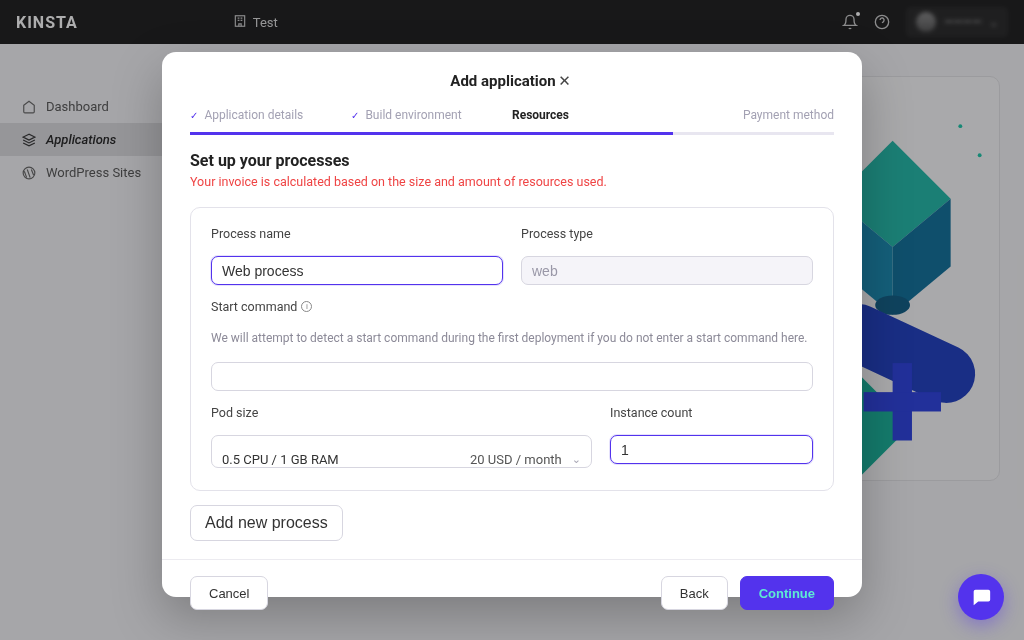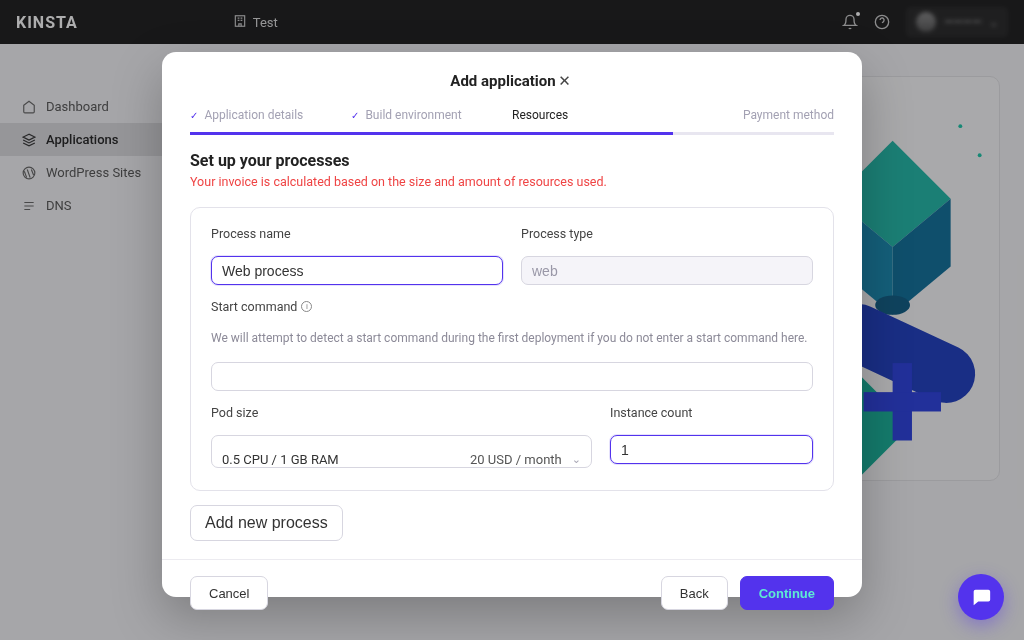--- a/index.html
+++ b/index.html
@@ -85,20 +85,21 @@
   gap: 10px;
   color: #555;
   font-size: 13px;
   border-radius: 0 18px 18px 0;
   cursor: pointer;
 }
 .nav-item.active {
   background: #dcdcdf;
   color: #222;
   font-weight: 500;
+  font-style: italic;
 }
 .nav-icon {
   width: 14px; height: 14px;
   display: inline-flex; align-items: center; justify-content: center;
 }
 
 
 .content {
   flex: 1;
   position: relative;
@@ -158,21 +159,21 @@
   font-size: 12px;
   color: #a3a1b3;
   display: flex;
   align-items: center;
   gap: 6px;
 }
 .step.completed { border-bottom-color: #5333ed; }
 .step.current {
   border-bottom-color: #5333ed;
   color: #222;
-  font-weight: 400;
+  font-weight: 700;
 }
 .step-check { color: #5333ed; font-size: 10px; }
 .step.right { justify-content: flex-end; text-align: right; }
 
 
 .modal-body { padding: 16px 28px 18px 28px; }
 .section-title { font-size: 16px; font-weight: 700; color: #222; margin-bottom: 4px; }
 .section-sub { font-size: 12.5px; color: #ef4444; margin-bottom: 18px; }
 
 .process-box {
@@ -325,28 +326,20 @@
     </div>
     <div class="nav-item">
       <span class="nav-icon">
         <svg width="14" height="14" viewBox="0 0 24 24" fill="none" stroke="#666" stroke-width="2">
             <circle cx="12" cy="12" r="10"></circle>
             <path d="M4 9l4 11M9 6l5 14M16 6l4 10"></path>
           </svg>
       </span>
       <span>WordPress Sites</span>
     </div>
-    <div class="nav-item">
-      <span class="nav-icon">
-        <svg width="14" height="14" viewBox="0 0 24 24" fill="none" stroke="#666" stroke-width="2">
-            <path d="M4 6h16M4 12h16M4 18h10"></path>
-          </svg>
-      </span>
-      <span>DNS</span>
-    </div>
   </div>
 
   <div class="content">
     <div class="illus-card">
       <svg width="100%" height="100%" viewBox="0 0 790 405" preserveAspectRatio="xMaxYMid meet">
         <g transform="translate(620,50)">
           <polygon points="60,10 120,70 60,120 0,70" fill="#1fb8a8"></polygon>
           <polygon points="60,120 120,70 120,140 60,190" fill="#0d6f9a"></polygon>
           <polygon points="0,70 60,120 60,190 0,140" fill="#1487b0"></polygon>
           <ellipse cx="60" cy="180" rx="18" ry="10" fill="#0d5c85"></ellipse>

